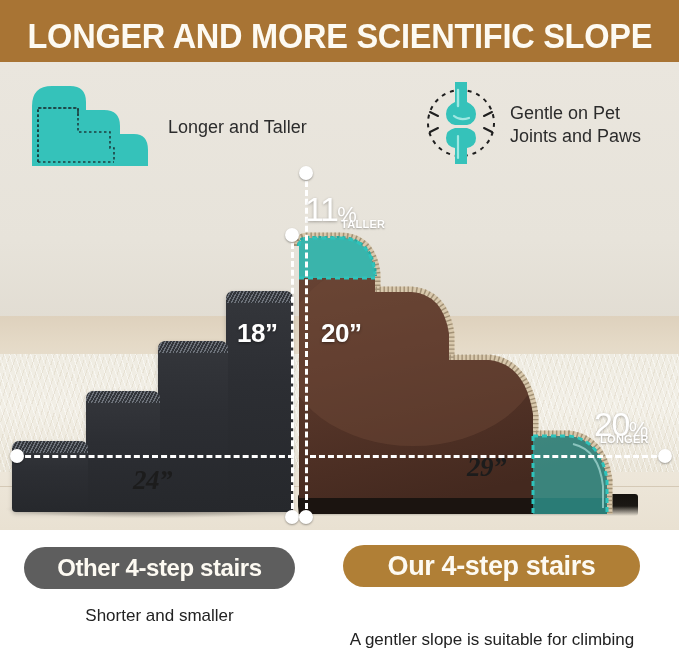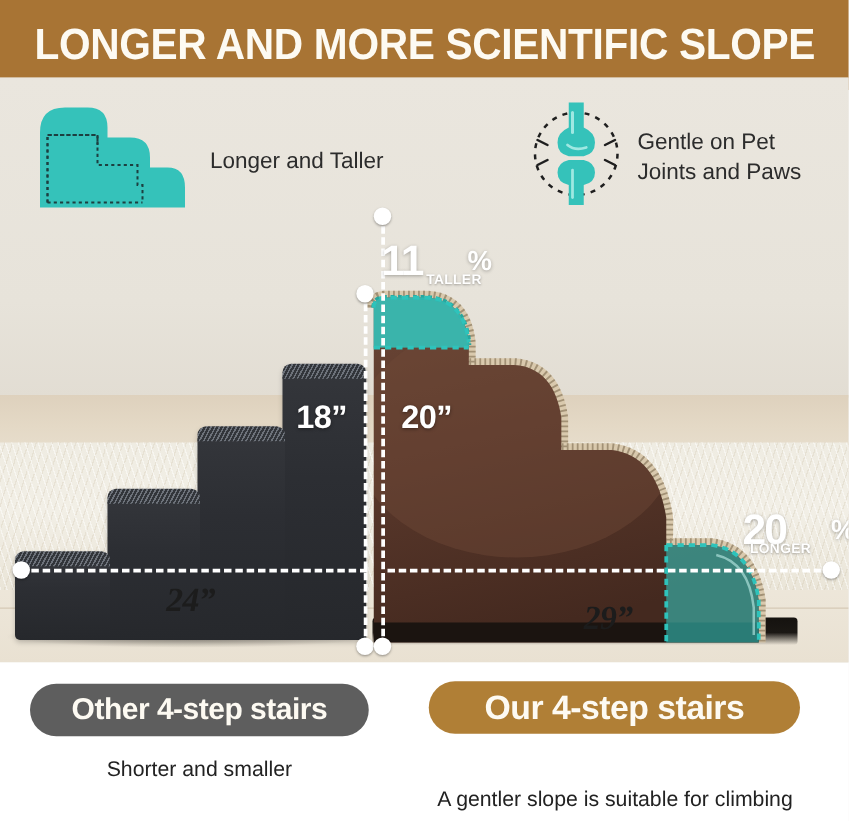--- a/index.html
+++ b/index.html
@@ -105,24 +105,24 @@
     font-family: "Liberation Sans", sans-serif;
   }
   .label-floor {
     position: absolute; color: #1c1c1c; font-weight: bold;
     font-size: 27px; font-style: italic; letter-spacing: -0.5px;
     font-family: "Liberation Serif", serif;
   }
 
   
   .badge-num {
-    position: absolute; color: #ffffff; font-weight: bold;
+    position: absolute; color: #ffffff; font-weight: normal;
     text-shadow: 0 1px 3px rgba(0,0,0,.30);
     font-family: "Liberation Sans", sans-serif;
-    display: flex; align-items: center; gap: 36px;
+    display: flex; align-items: flex-end;
   }
   .badge-num .big { font-size: 34px; letter-spacing: -1.5px; line-height: 1; }
   .badge-num .pct { font-size: 22px; line-height: 1; }
   .badge-sub {
     position: absolute; color: #ffffff; font-weight: bold;
     font-size: 11px; letter-spacing: .3px;
     text-shadow: 0 1px 2px rgba(0,0,0,.35);
   }
 
   
@@ -283,21 +283,21 @@
       <div class="dot" style="left:299px; top:104px;"></div>
       <div class="dot" style="left:299px; top:448px;"></div>
       <div class="label-h" style="left:321px; top:256px;">20”</div>
 
       <div class="dash-h" style="left:16px;  top:393px; width:278px;"></div>
       <div class="dot" style="left:10px;  top:387px;"></div>
       <div class="dash-h" style="left:310px; top:393px; width:356px;"></div>
       <div class="dot" style="left:658px; top:387px;"></div>
 
       <div class="label-floor" style="left:133px; top:403px;">24”</div>
-      <div class="label-floor" style="left:467px; top:417px;">29”</div>
+      <div class="label-floor" style="left:467px; top:390px;">29”</div>
 
       <div class="badge-num" style="left:305px; top:130px;">
         <span class="big">11</span>
         <span class="pct">%</span>
       </div>
       <div class="badge-sub" style="left:341px; top:156px;">TALLER</div>
 
       <div class="badge-num" style="left:594px; top:345px;">
         <span class="big">20</span>
         <span class="pct">%</span>

